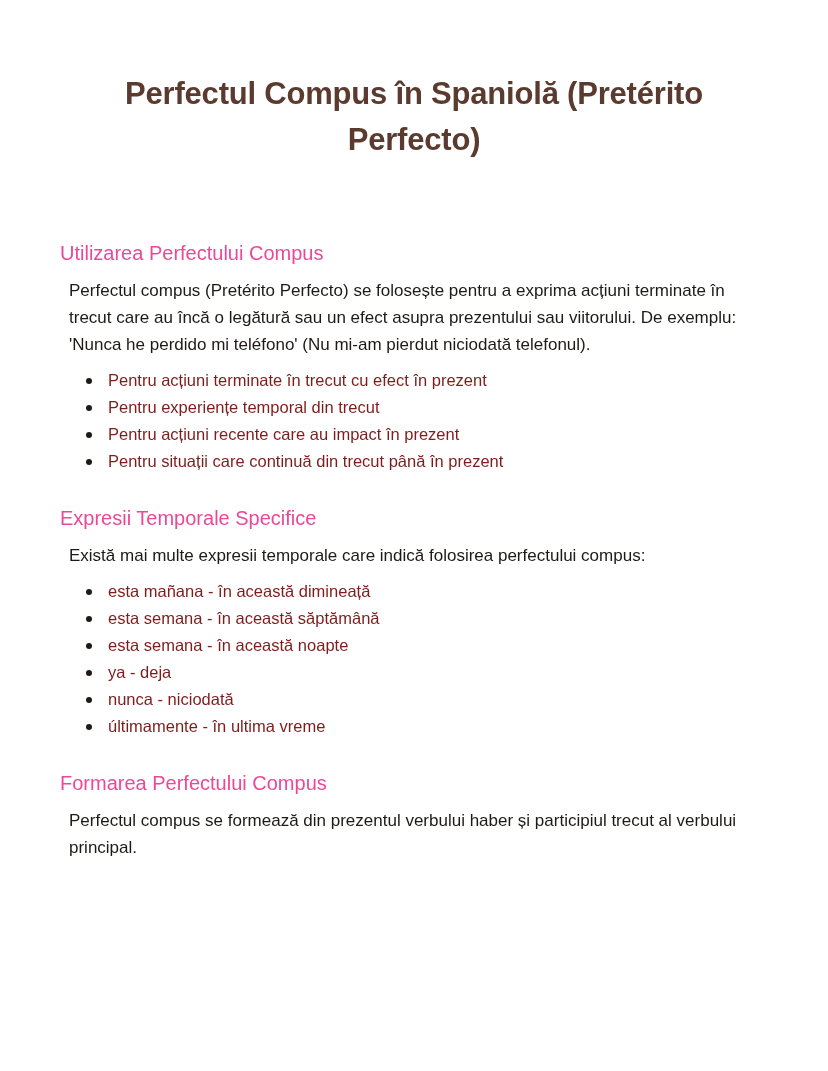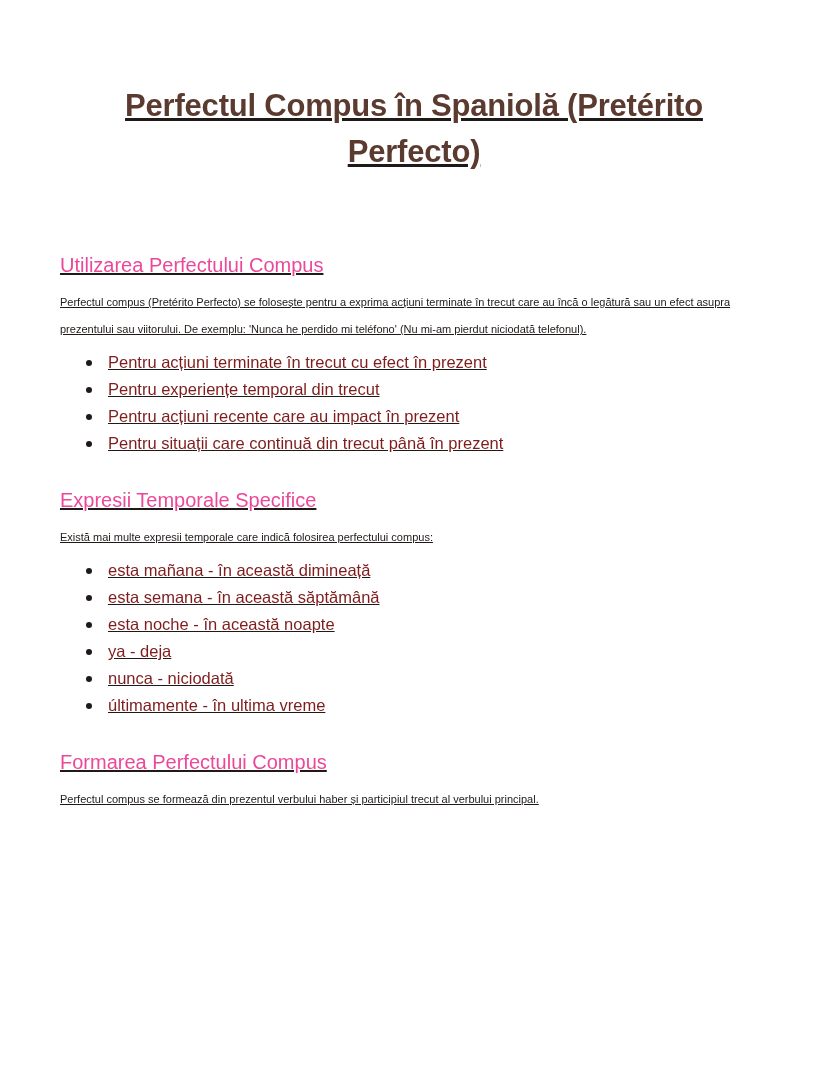--- a/index.html
+++ b/index.html
@@ -12,43 +12,42 @@
       height: 1071px;
       overflow: hidden;
       font-family: "Liberation Sans", "DejaVu Sans", sans-serif;
       color: #1f1a18;
     }
     .page {
       position: relative;
       width: 828px;
       height: 1071px;
       box-sizing: border-box;
-      padding: 16px 60px;
-      text-decoration: underline;
+      padding: 4px 60px;
     }
     .title {
       margin: 0;
       padding-top: 67px;
       text-align: center;
       font-size: 31px;
       line-height: 46px;
       font-weight: bold;
       color: #5b3b2f;
       letter-spacing: -0.2px;
     }
     .section-heading {
       margin: 0;
       font-size: 20px;
       line-height: 28px;
       font-weight: normal;
       color: #ec4899;
     }
     .para {
-      margin: 0;
-      font-size: 11px;
+      margin: 9px;
+      font-size: 17px;
       line-height: 27px;
       color: #1f1a18;
     }
     ul.bullets {
       margin: 0;
       padding: 0 0 0 48px;
       list-style: none;
     }
     ul.bullets li {
       position: relative;
@@ -93,21 +92,21 @@
       <li>Pentru situații care continuă din trecut până în prezent</li>
     </ul>
   </section>
 
   <section>
     <h2 id="sec2-heading" class="section-heading">Expresii Temporale Specifice</h2>
     <p id="sec2-p1" class="para">Există mai multe expresii temporale care indică folosirea perfectului compus:</p>
     <ul id="sec2-list" class="bullets">
       <li>esta mañana - în această dimineață</li>
       <li>esta semana - în această săptămână</li>
-      <li>esta noche - în această noapte</li>
+      <li>esta semana - în această noapte</li>
       <li>ya - deja</li>
       <li>nunca - niciodată</li>
       <li>últimamente - în ultima vreme</li>
     </ul>
   </section>
 
   <section>
     <h2 id="sec3-heading" class="section-heading">Formarea Perfectului Compus</h2>
     <p id="sec3-p1" class="para">Perfectul compus se formează din prezentul verbului haber și participiul trecut al verbului principal.</p>
   </section>

